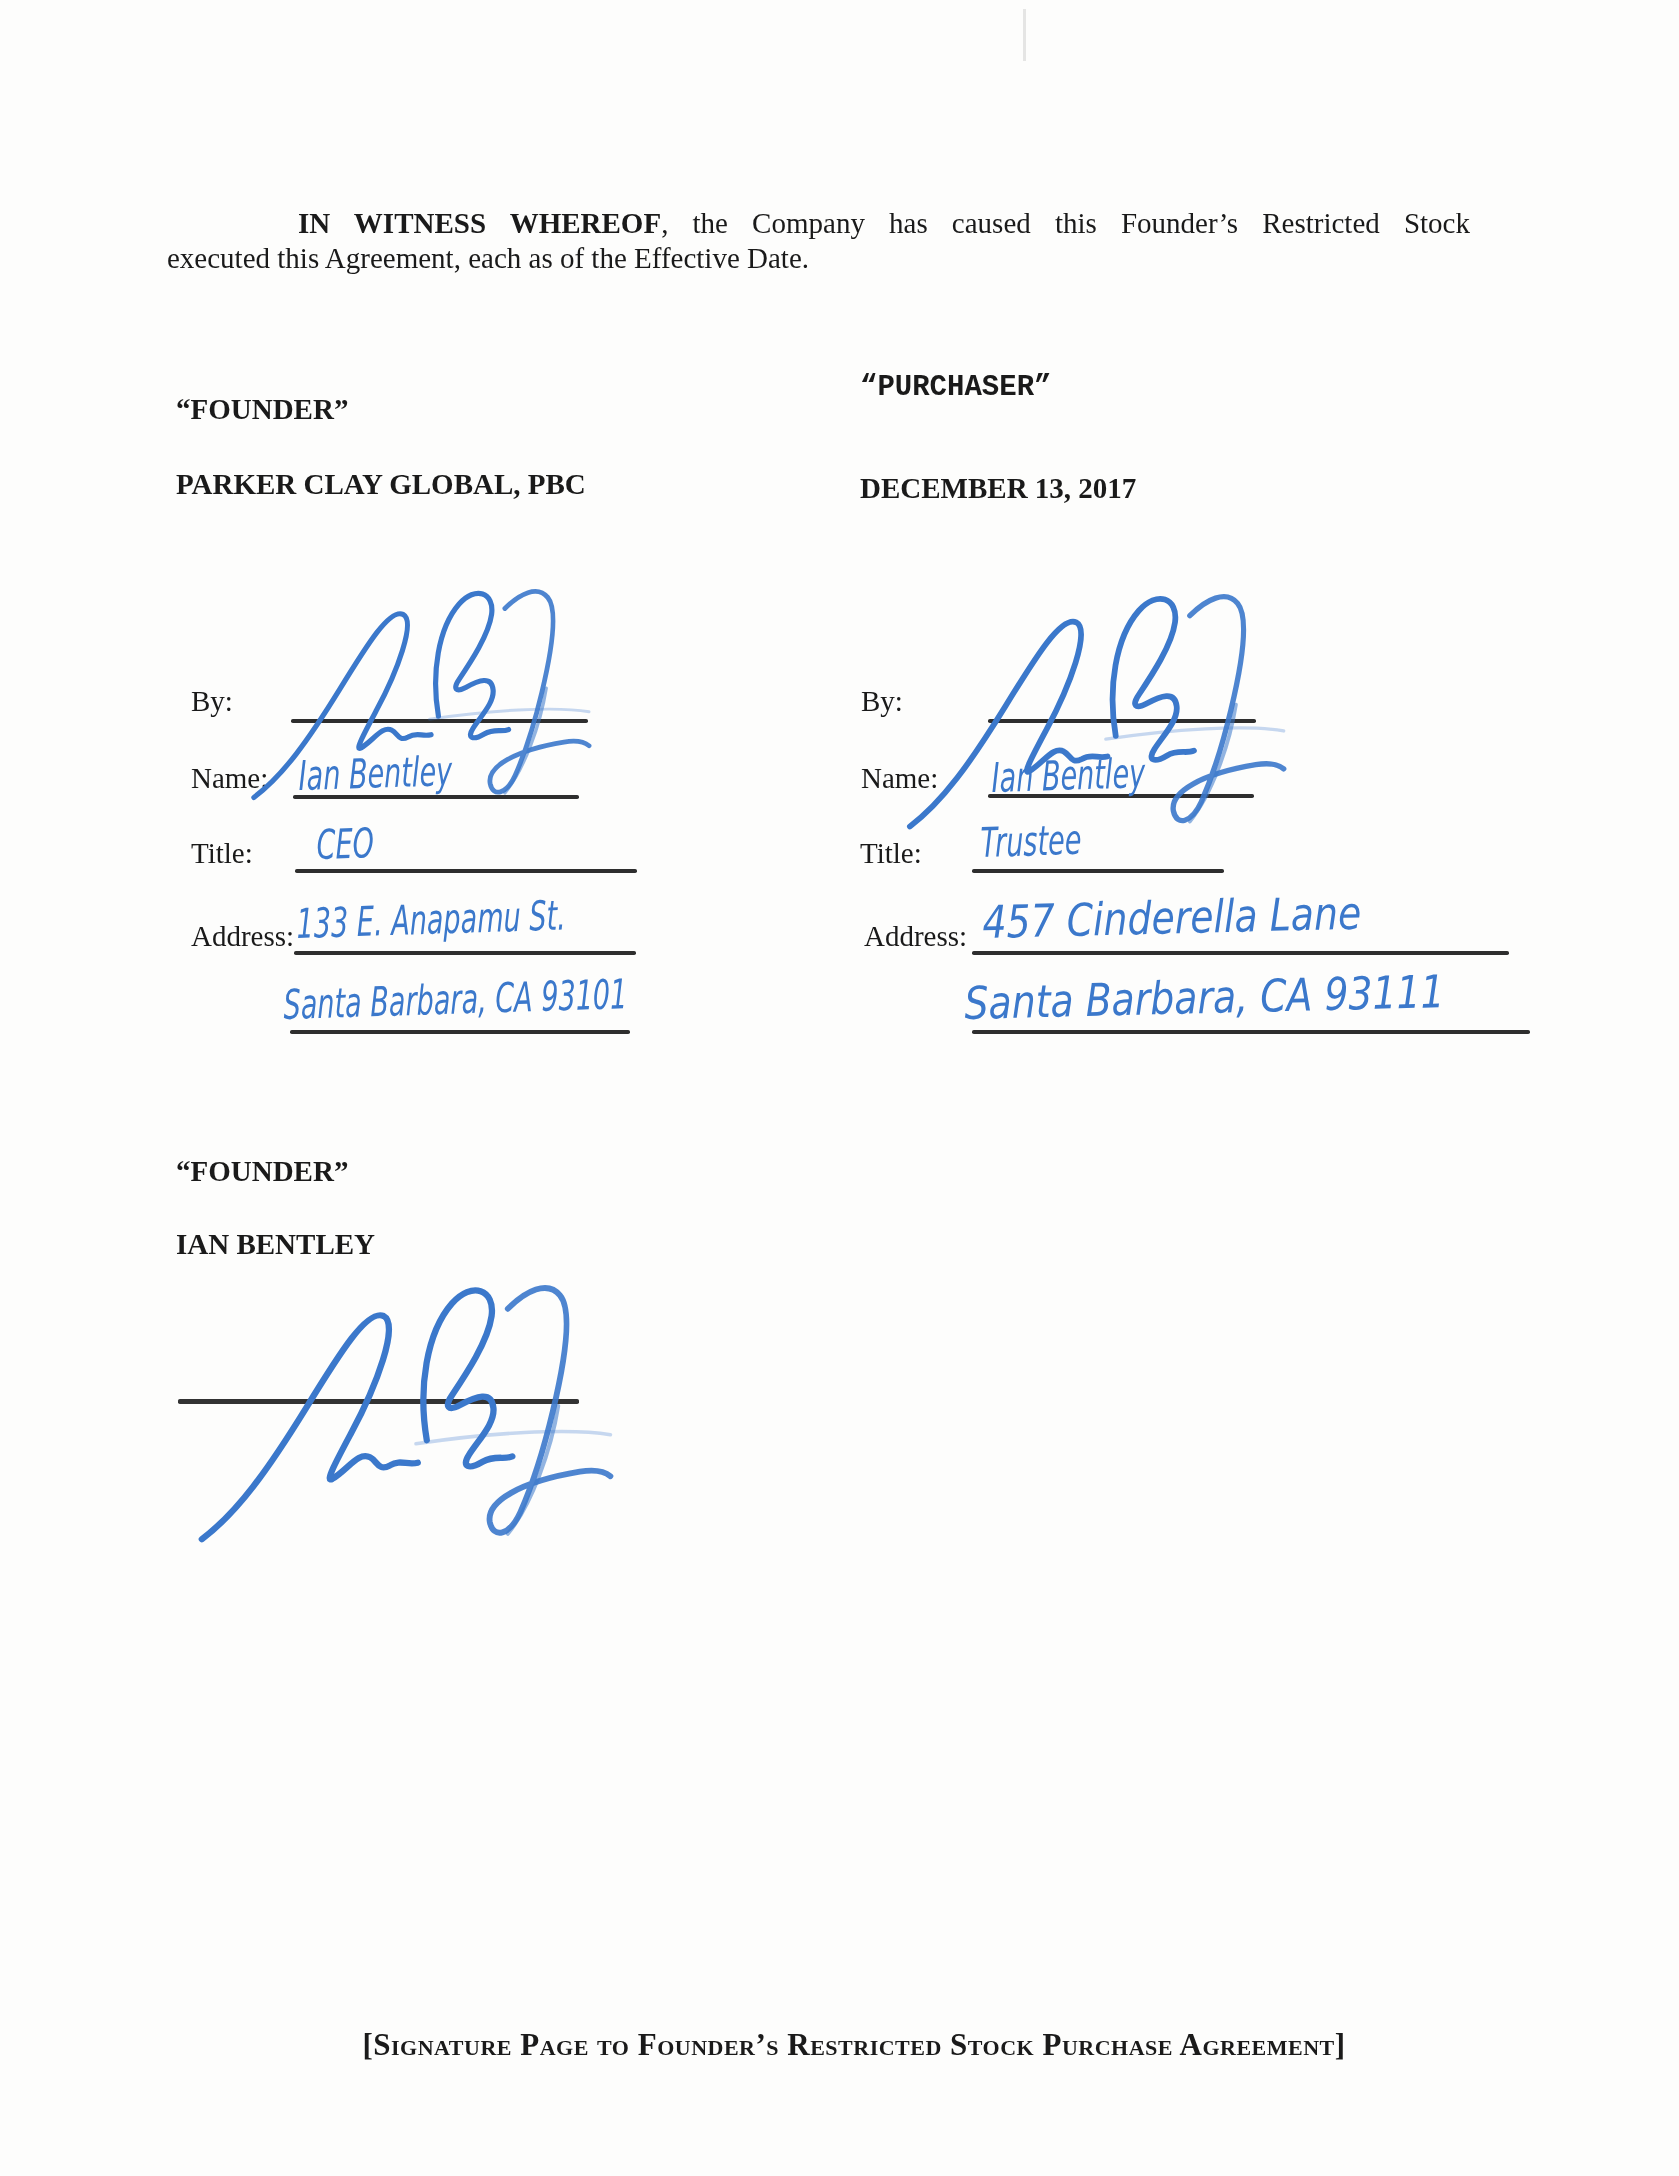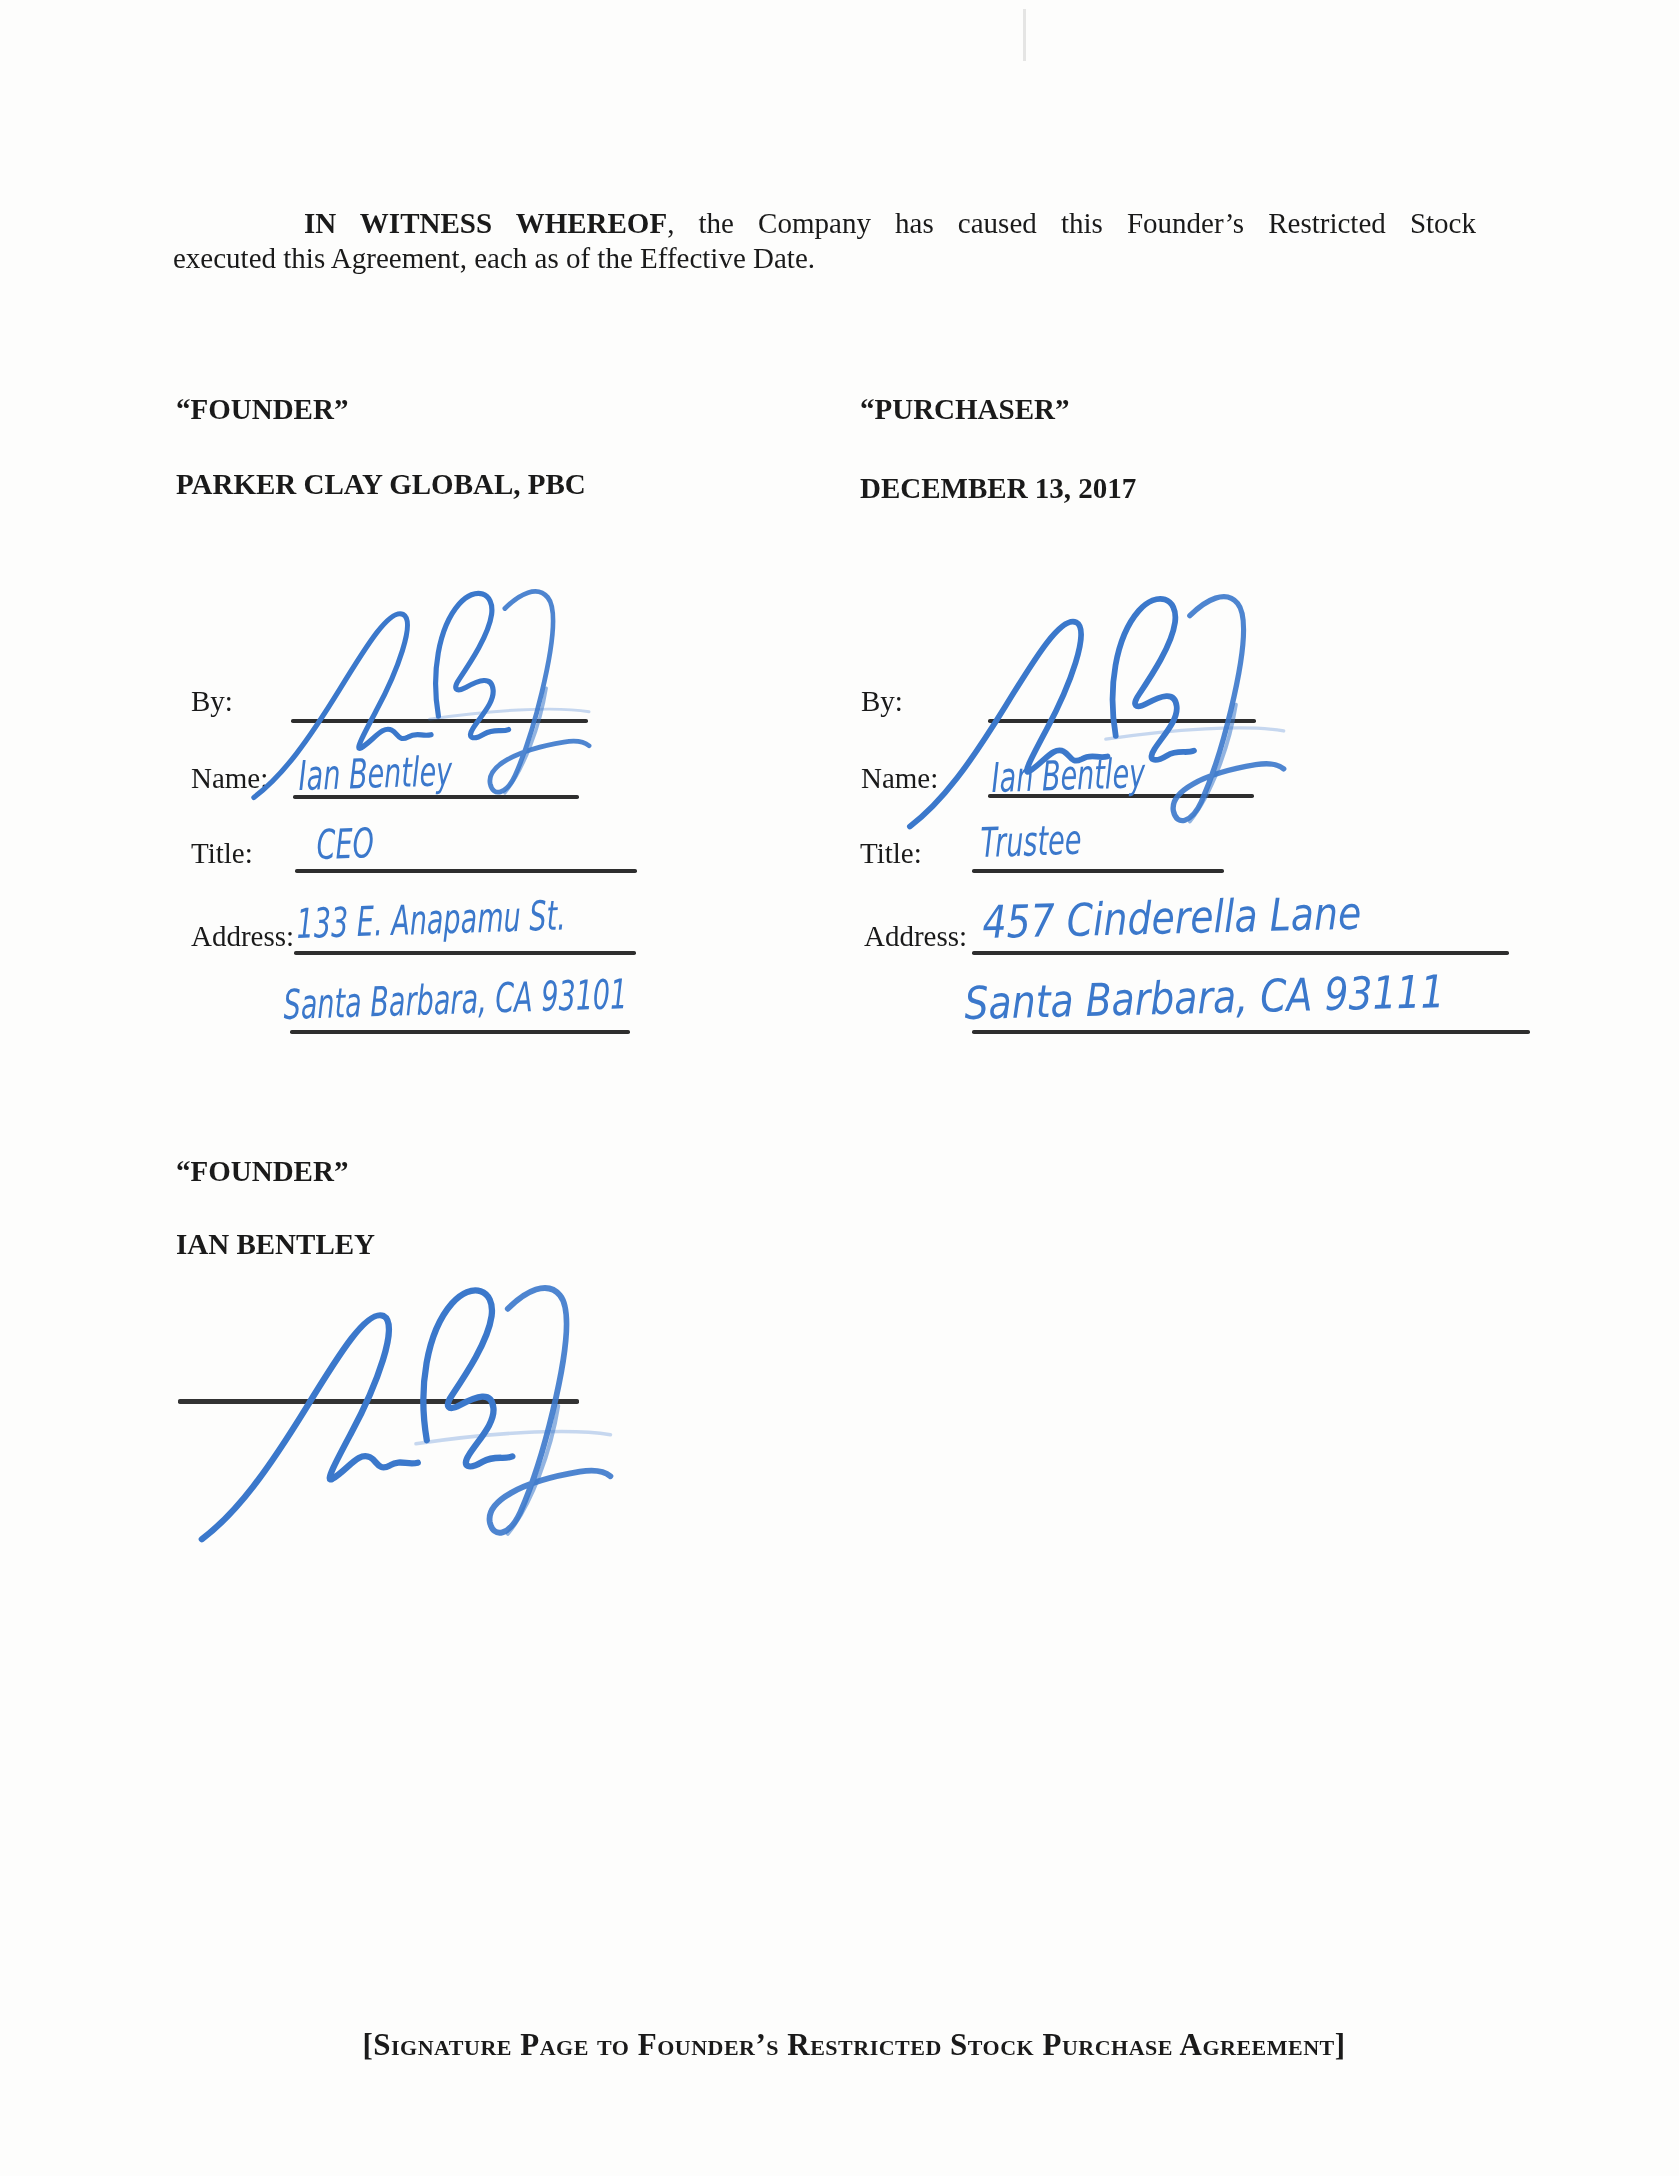--- a/index.html
+++ b/index.html
@@ -11,21 +11,21 @@
   html,body{margin:0;padding:0;background:#e8e8e8;}
   .page{
     position:relative;
     width:1680px;height:2176px;
     background:var(--paper);
     font-family:"Liberation Serif","DejaVu Serif",serif;
     color:var(--text);
     overflow:hidden;
   }
   
-  .intro{position:absolute;left:173px;top:206px;width:1303px;font-size:29px;line-height:35px;}
+  .intro{position:absolute;left:167px;top:206px;width:1303px;font-size:29px;line-height:35px;}
   .jline{text-align:justify;text-align-last:justify;}
   .indent{text-indent:131px;}
   
   .hd{position:absolute;font-weight:bold;font-size:29px;white-space:nowrap;}
   .entity-wrap{position:absolute;width:632px;font-weight:bold;font-size:29px;line-height:40px;}
   .entity-wrap .jline{text-align:justify;}
   
   .lbl{position:absolute;font-size:29px;white-space:nowrap;}
   .fline{position:absolute;height:3.6px;background:var(--rule);border-radius:1.8px;}
   .fline.thick{height:4.5px;background:#333;}
@@ -68,21 +68,21 @@
   </svg>
 
   <div class="artifact"></div>
 
   <div class="intro">
     <div class="jline indent"><b>IN WITNESS WHEREOF</b><span>, the Company has caused this Founder’s Restricted Stock</span></div>
     <div>executed this Agreement, each as of the Effective Date.</div>
   </div>
 
   <div class="hd" style="left:176px;top:393px;">“FOUNDER”</div>
-  <div class="hd" style="left:860px;top:393px;">“PURCHASER”</div>
+  <div class="hd" style="left:860px;top:371px;font-family:Liberation Mono, monospace;">“PURCHASER”</div>
 
   <div class="hd" style="left:176px;top:468px;">PARKER CLAY GLOBAL, PBC</div>
   <div class="entity-wrap" style="left:860px;top:468px;">
     <div>DECEMBER 13, 2017</div>
   </div>
 
   <div class="lbl" style="left:191px;top:685px;">By:</div>
   <div class="lbl" style="left:191px;top:762px;">Name:</div>
   <div class="lbl" style="left:191px;top:837px;">Title:</div>
   <div class="lbl" style="left:191px;top:920px;">Address:</div>

